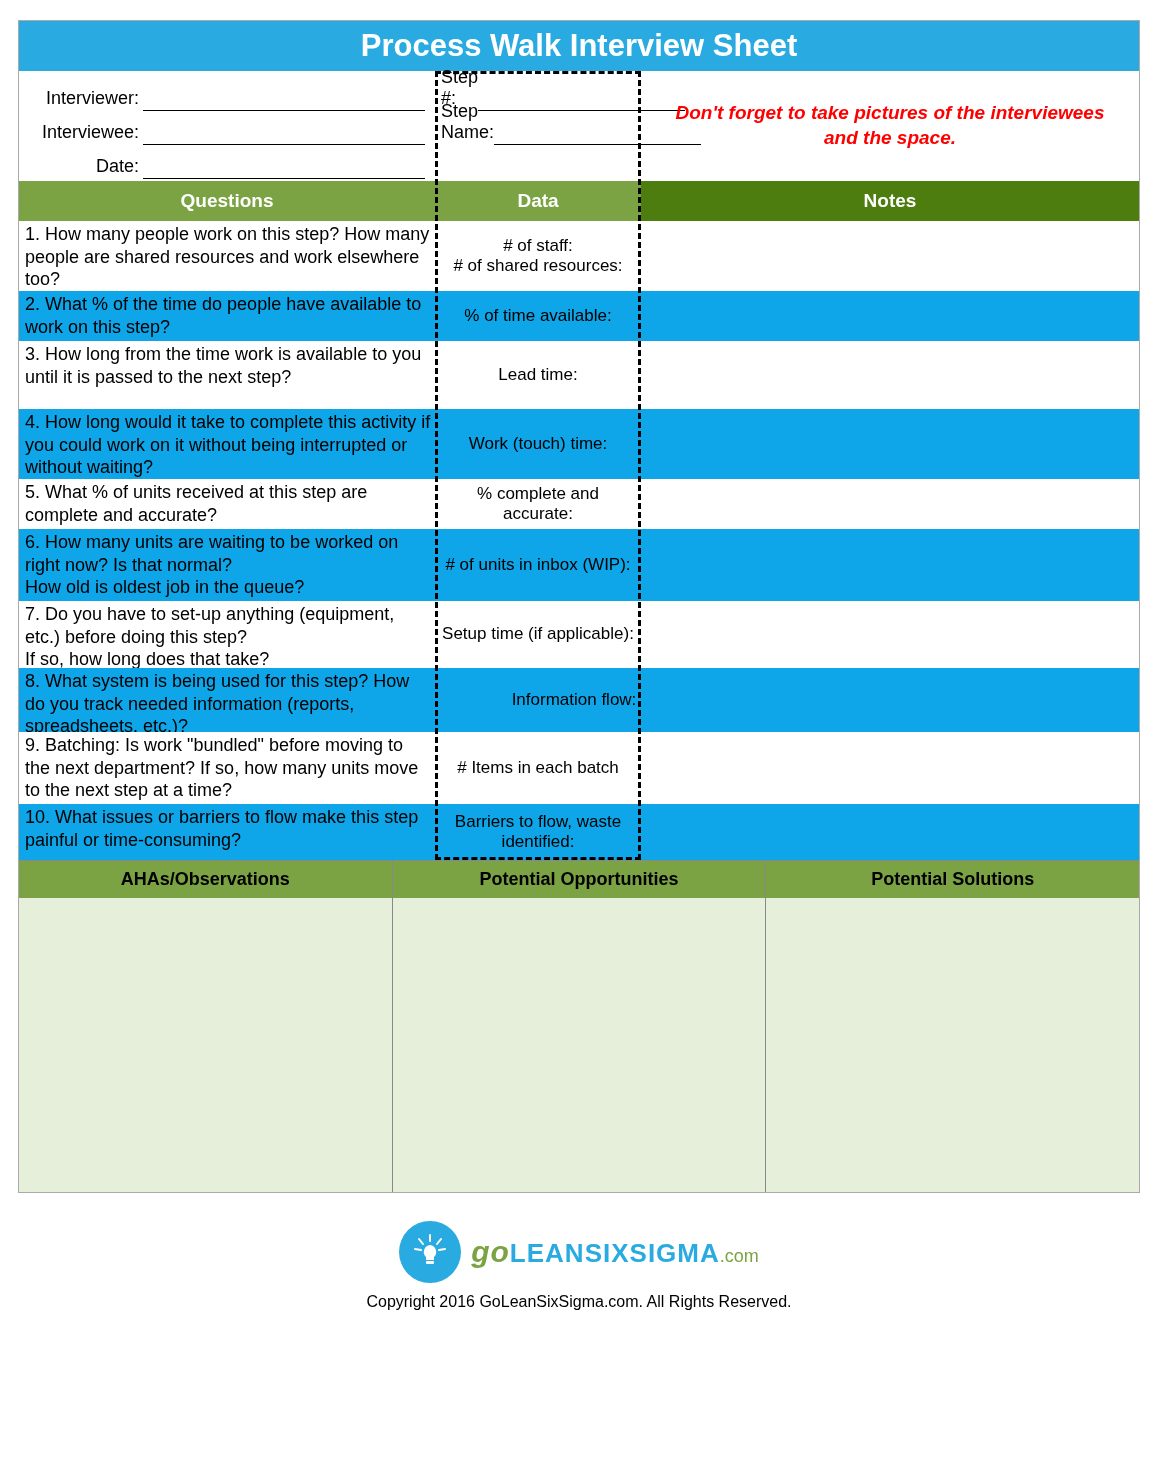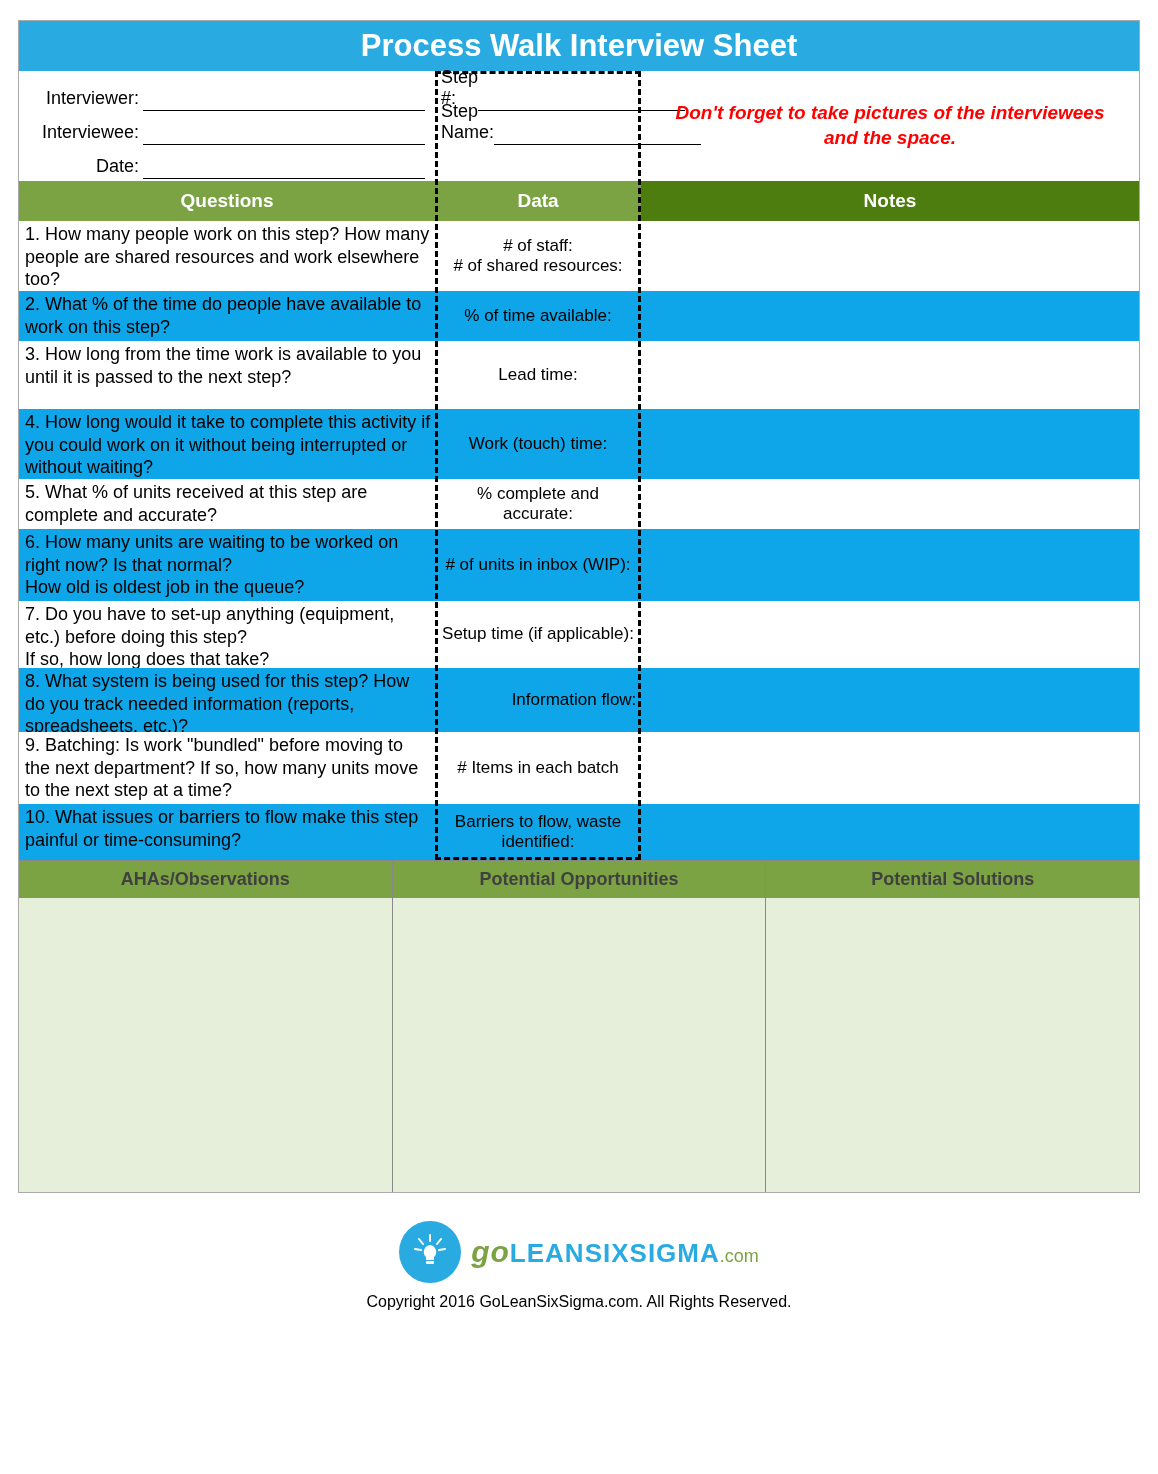--- a/index.html
+++ b/index.html
@@ -141,21 +141,21 @@
     border-top: 1px solid #888;
   }
   .panel .col {
     flex: 1;
     display: flex;
     flex-direction: column;
   }
   .panel .col + .col { border-left: 1px solid #888; }
   .panel .ph {
     background: #7ba343;
-    color: #404040;
+    color: #000000;
     text-align: center;
     font-weight: bold;
     font-size: 18px;
     padding: 8px 0;
   }
   .panel .pb {
     flex: 1;
     background: #e5efd9;
   }
   

